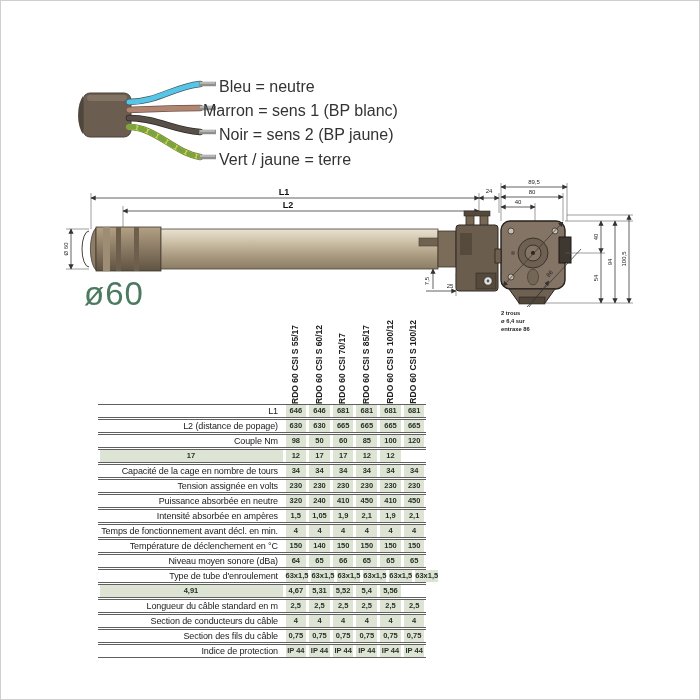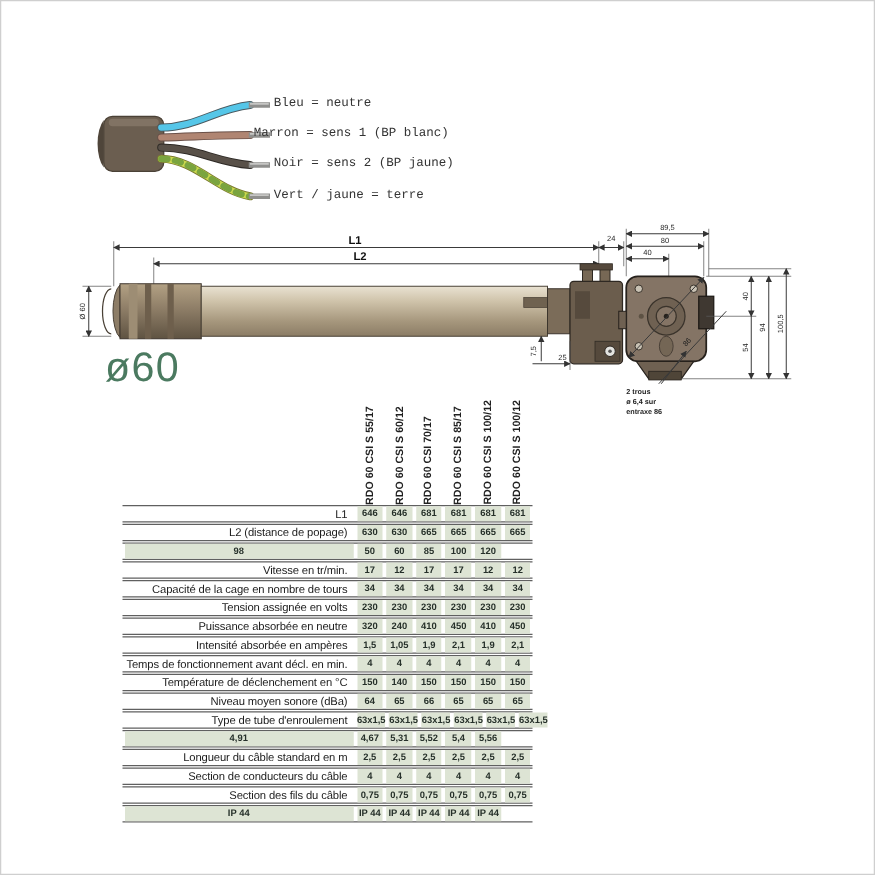--- a/index.html
+++ b/index.html
@@ -1,21 +1,21 @@
 <!DOCTYPE html>
 <html><head>
 <meta charset="utf-8">
 <style>
   html,body{margin:0;padding:0;background:#fff;}
   .page{position:relative;width:700px;height:700px;box-sizing:border-box;
         border:1px solid #cfcfcf;background:#ffffff;overflow:hidden;
         font-family:"Liberation Sans", sans-serif;color:#2a2a2a;}
   svg{position:absolute;overflow:visible;}
   
-  .wire-label{position:absolute;font-size:10px;color:#333;white-space:nowrap;font-family:Liberation Mono, monospace;}
+  .wire-label{position:absolute;font-size:16px;color:#333;white-space:nowrap;}
   
   .spec-table{position:absolute;left:97px;top:300px;width:328px;}
   .thead{display:grid;grid-template-columns:186px repeat(6,1fr);
          align-items:end;height:103px;}
   .thcell{writing-mode:vertical-rl;transform:rotate(180deg);justify-self:center;
           font-size:8.5px;font-weight:bold;color:#1f1f1f;white-space:nowrap;
           line-height:1;padding-left:1px;}
   .trow{display:grid;grid-template-columns:186px repeat(6,1fr);height:12px;
         border-top:1px solid #606060;border-bottom:1px solid #606060;
         margin-bottom:1px;}
@@ -254,29 +254,29 @@
         <div class="trow">
           <div class="tlabel">L2 (distance de popage)</div>
           <div class="tcell">630</div>
           <div class="tcell">630</div>
           <div class="tcell">665</div>
           <div class="tcell">665</div>
           <div class="tcell">665</div>
           <div class="tcell">665</div>
         </div>
         <div class="trow">
+          <div class="tlabel">Couple Nm</div>
           <div class="tcell">98</div>
           <div class="tcell">50</div>
           <div class="tcell">60</div>
           <div class="tcell">85</div>
           <div class="tcell">100</div>
           <div class="tcell">120</div>
         </div>
         <div class="trow">
-          <div class="tlabel">Vitesse en tr/min.</div>
           <div class="tcell">17</div>
           <div class="tcell">12</div>
           <div class="tcell">17</div>
           <div class="tcell">17</div>
           <div class="tcell">12</div>
           <div class="tcell">12</div>
         </div>
         <div class="trow">
           <div class="tlabel">Capacité de la cage en nombre de tours</div>
           <div class="tcell">34</div>
@@ -378,20 +378,21 @@
         <div class="trow">
           <div class="tlabel">Section des fils du câble</div>
           <div class="tcell">0,75</div>
           <div class="tcell">0,75</div>
           <div class="tcell">0,75</div>
           <div class="tcell">0,75</div>
           <div class="tcell">0,75</div>
           <div class="tcell">0,75</div>
         </div>
         <div class="trow">
+          <div class="tlabel">Indice de protection</div>
           <div class="tcell">IP 44</div>
           <div class="tcell">IP 44</div>
           <div class="tcell">IP 44</div>
           <div class="tcell">IP 44</div>
           <div class="tcell">IP 44</div>
           <div class="tcell">IP 44</div>
         </div>
       </div>
   </div>
 

